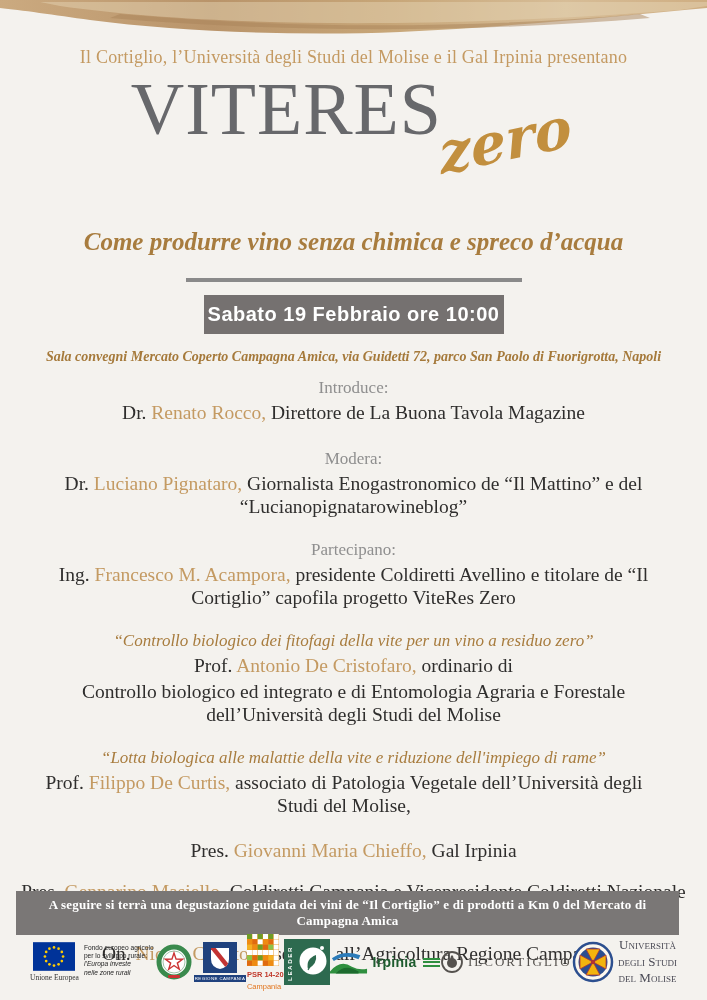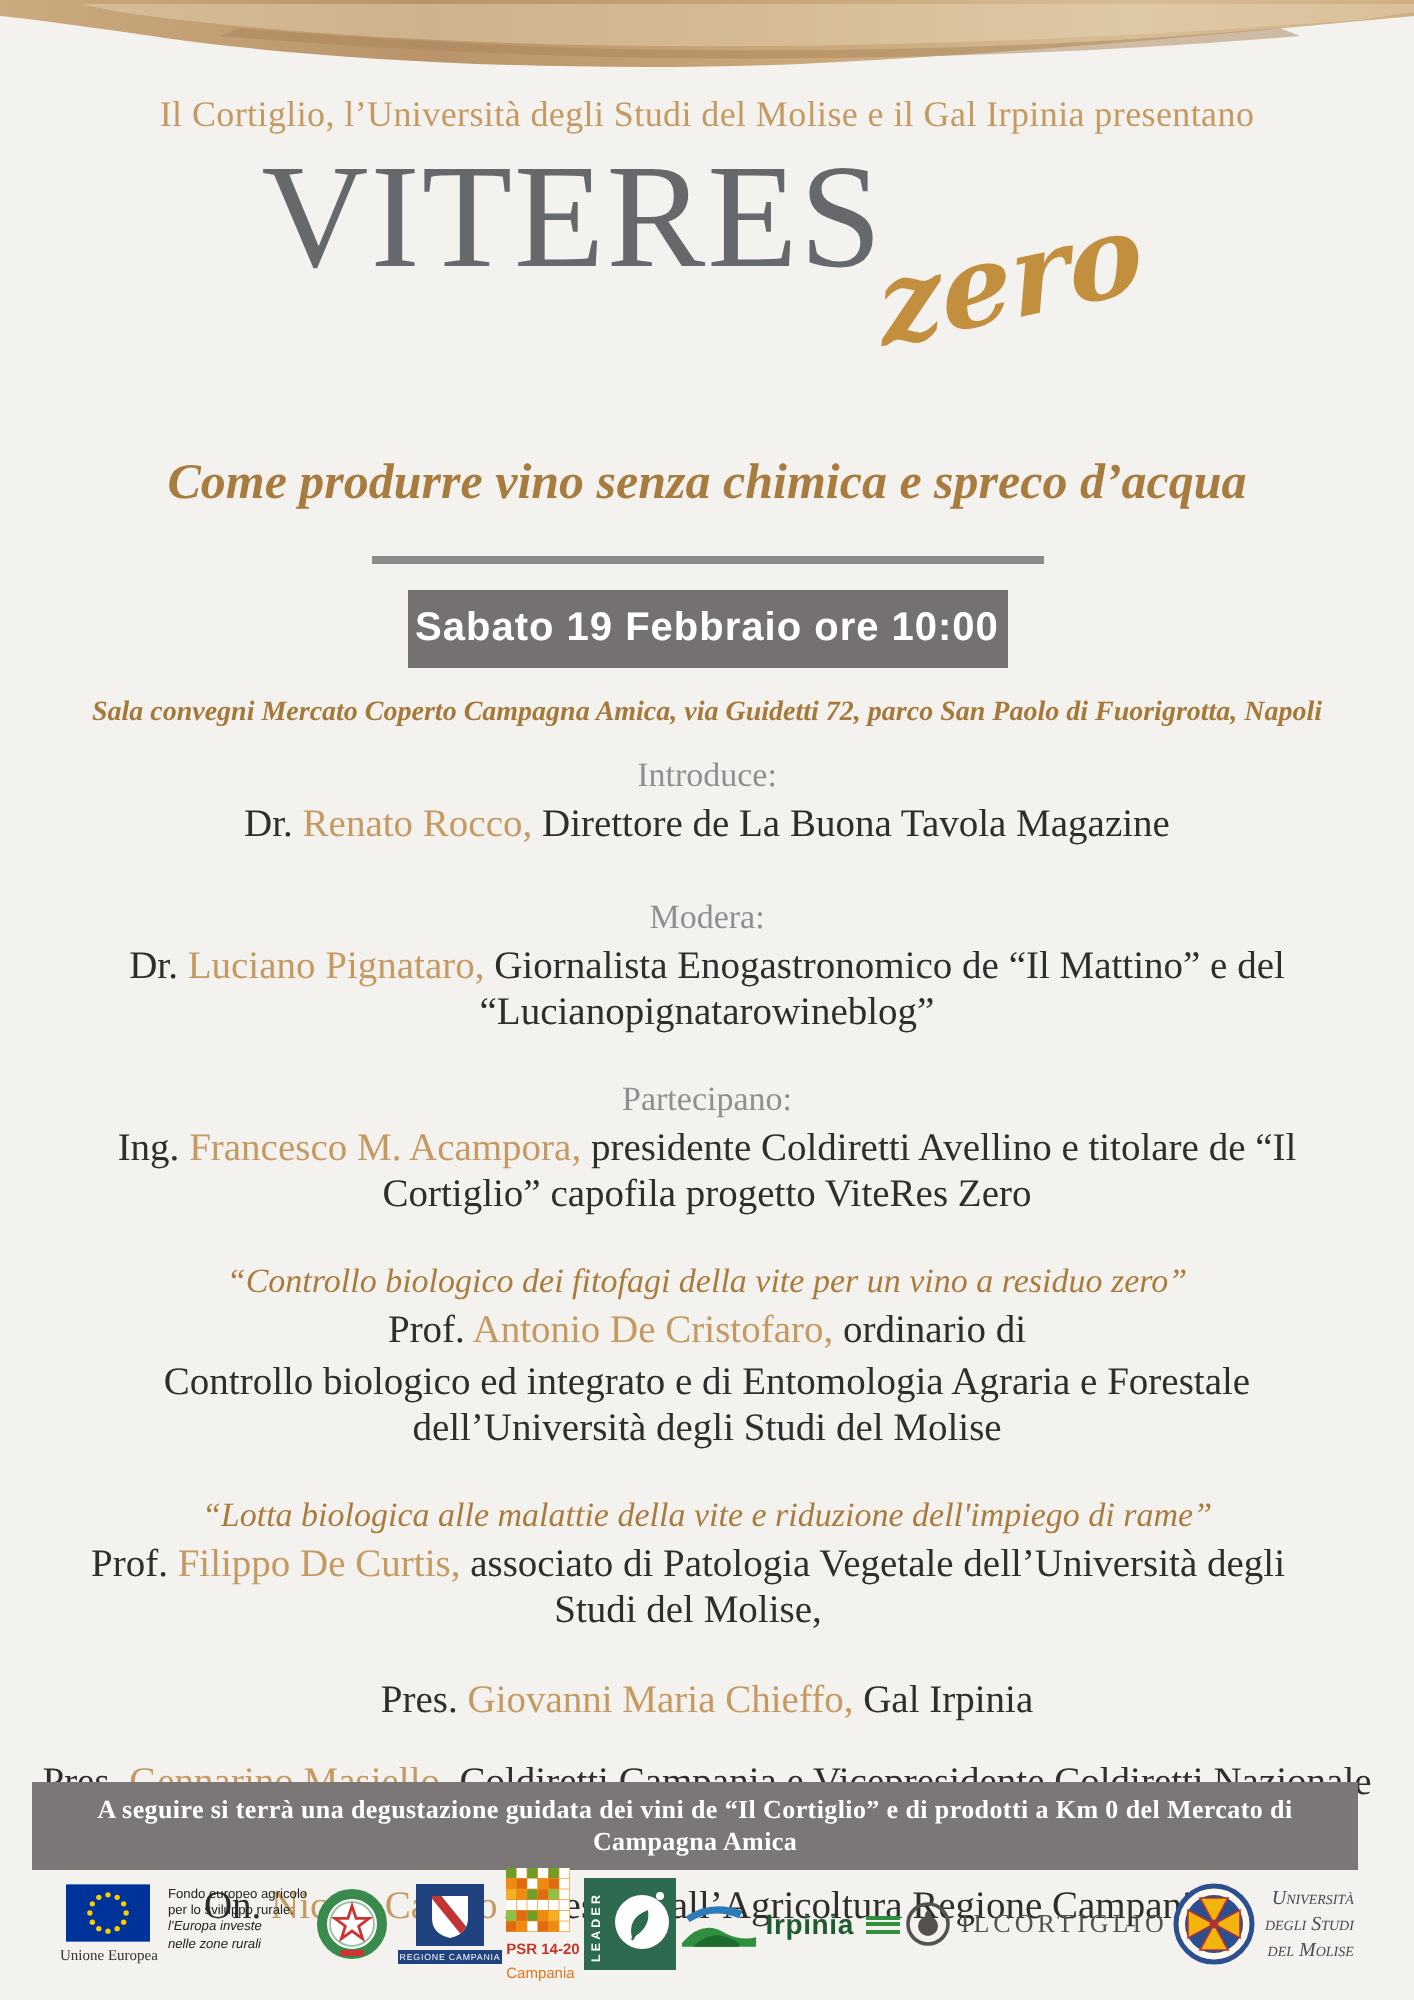--- a/index.html
+++ b/index.html
@@ -39,21 +39,21 @@
            color:#222;text-align:left;padding-top:2px;}
   .eu-text .it{font-style:italic;}
   .psr-col{display:flex;flex-direction:column;align-items:flex-start;line-height:1;}
   .psr-l1{font-family:"Liberation Sans",sans-serif;font-size:7.5px;font-weight:bold;color:#c0392b;margin-top:1px;}
   .psr-l2{font-family:"Liberation Sans",sans-serif;font-size:7.5px;color:#e2751d;}
   .irpinia-label{font-family:"Liberation Sans",sans-serif;font-weight:bold;font-size:14px;
                  color:#1d5c2e;letter-spacing:.3px;}
   .irpinia-tag{display:flex;flex-direction:column;gap:1.5px;margin-left:2px;}
   .irpinia-tag i{display:block;width:17px;height:2px;background:#2f8f3f;}
   .cortiglio-label{font-size:13px;color:#55524e;letter-spacing:2px;}
-  .molise-text{font-size:10px;font-variant:small-caps;color:#4a4a55;text-align:right;line-height:1.3;font-style:italic;}
+  .molise-text{font-size:13px;font-variant:small-caps;color:#4a4a55;text-align:center;line-height:1.3;}
 </style>
 </head>
 <body>
 
 <div class="poster">
 
   <svg class="brush" viewBox="0 0 707 44" preserveAspectRatio="none">
     <defs>
       <linearGradient id="brushg" x1="0" y1="0" x2="1" y2="0">
         <stop offset="0" stop-color="#cdb08a"></stop>

